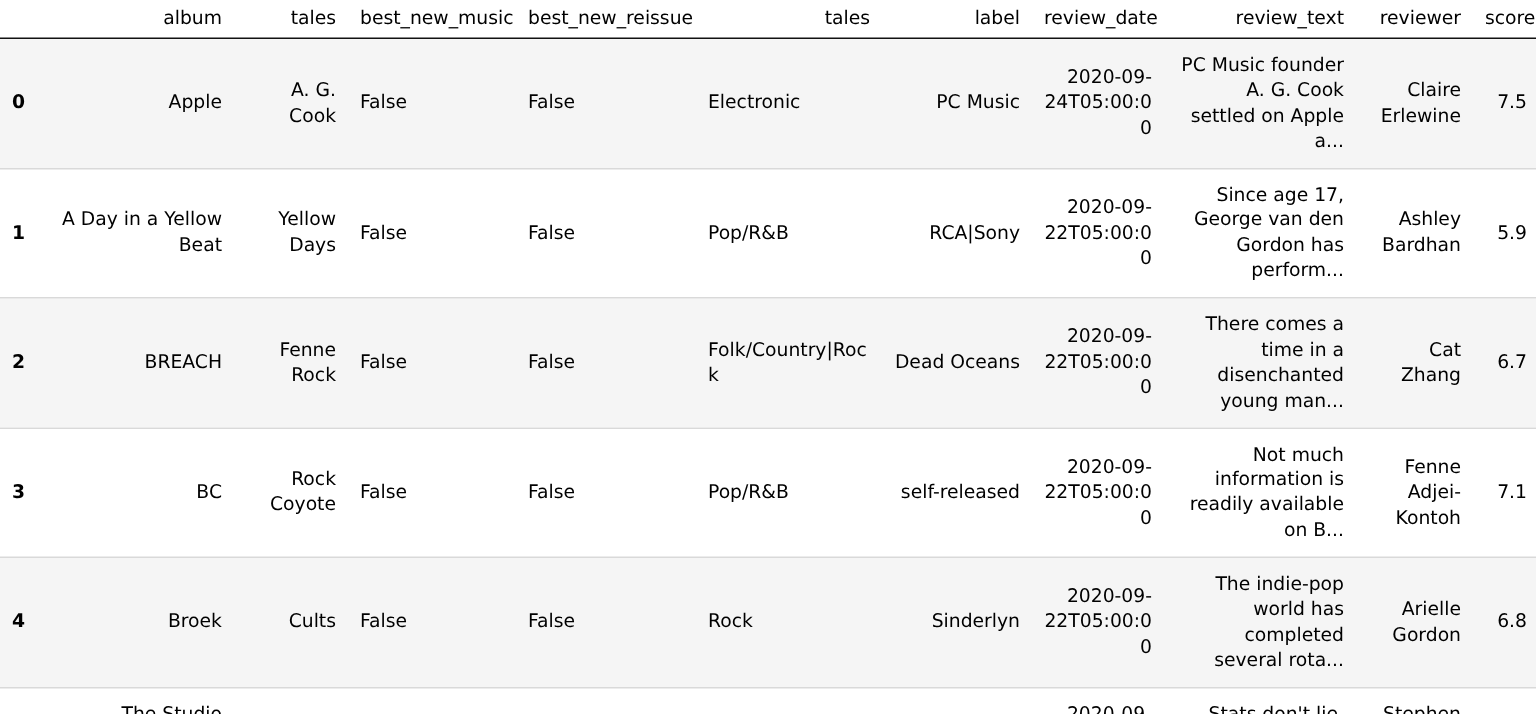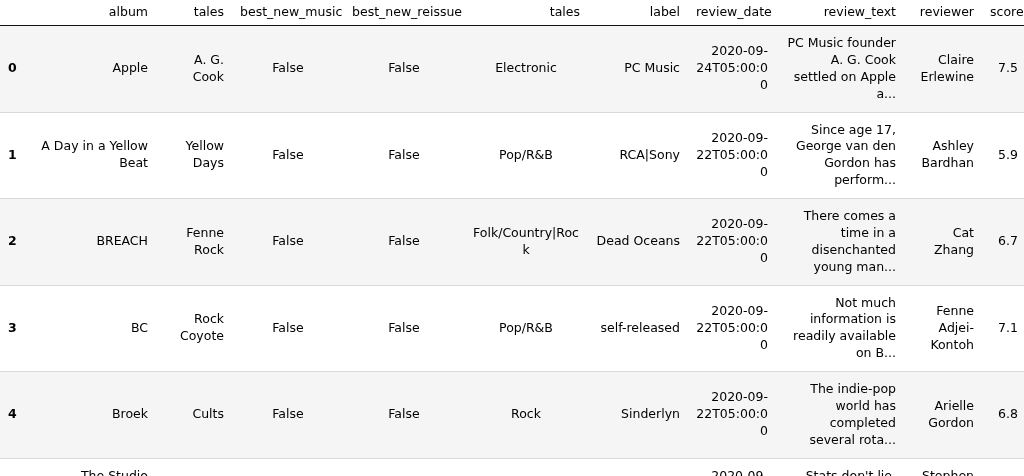--- a/index.html
+++ b/index.html
@@ -50,21 +50,21 @@
     background: #ffffff;
   }
   table.df tbody tr.even {
     background: #f5f5f5;
   }
   table.df tbody td.idx {
     text-align: left;
     font-weight: bold;
   }
   table.df tbody td.center {
-    text-align: center;
+    text-align: left;
   }
   
   col.c-index { width: 32px; }
   col.c-album { width: 124px; }
   col.c-artist { width: 76px; }
   col.c-bnm { width: 112px; }
   col.c-bnr { width: 120px; }
   col.c-genre { width: 124px; }
   col.c-label { width: 100px; }
   col.c-date { width: 88px; }

